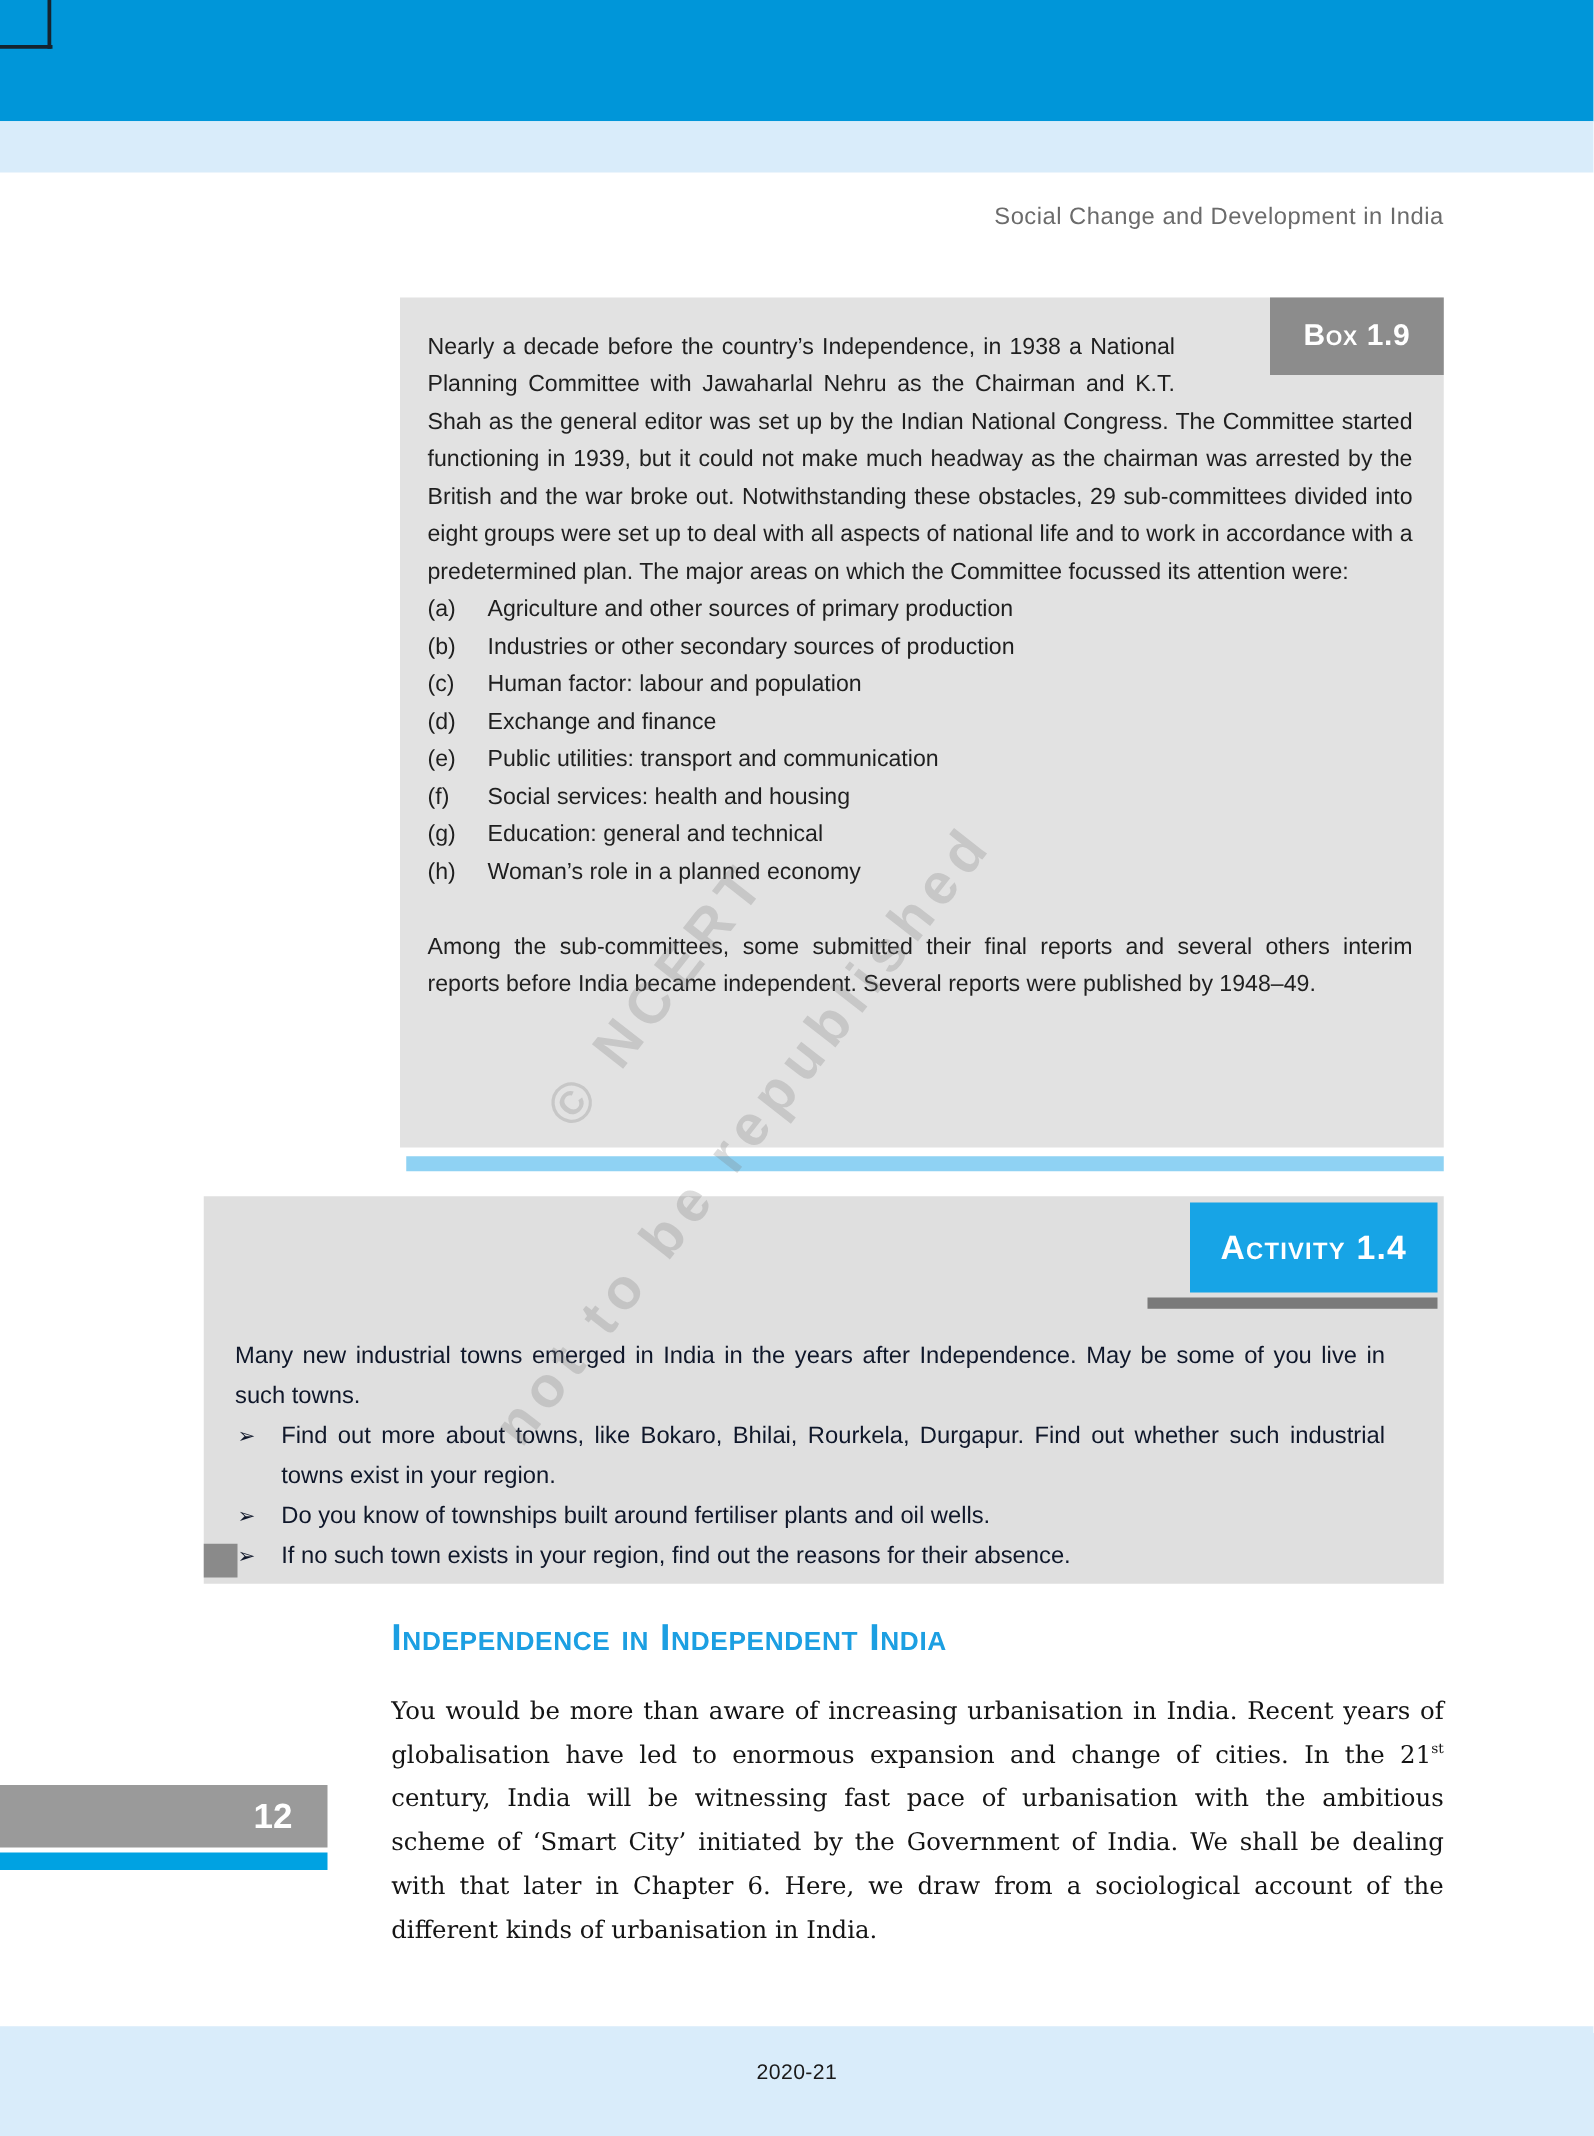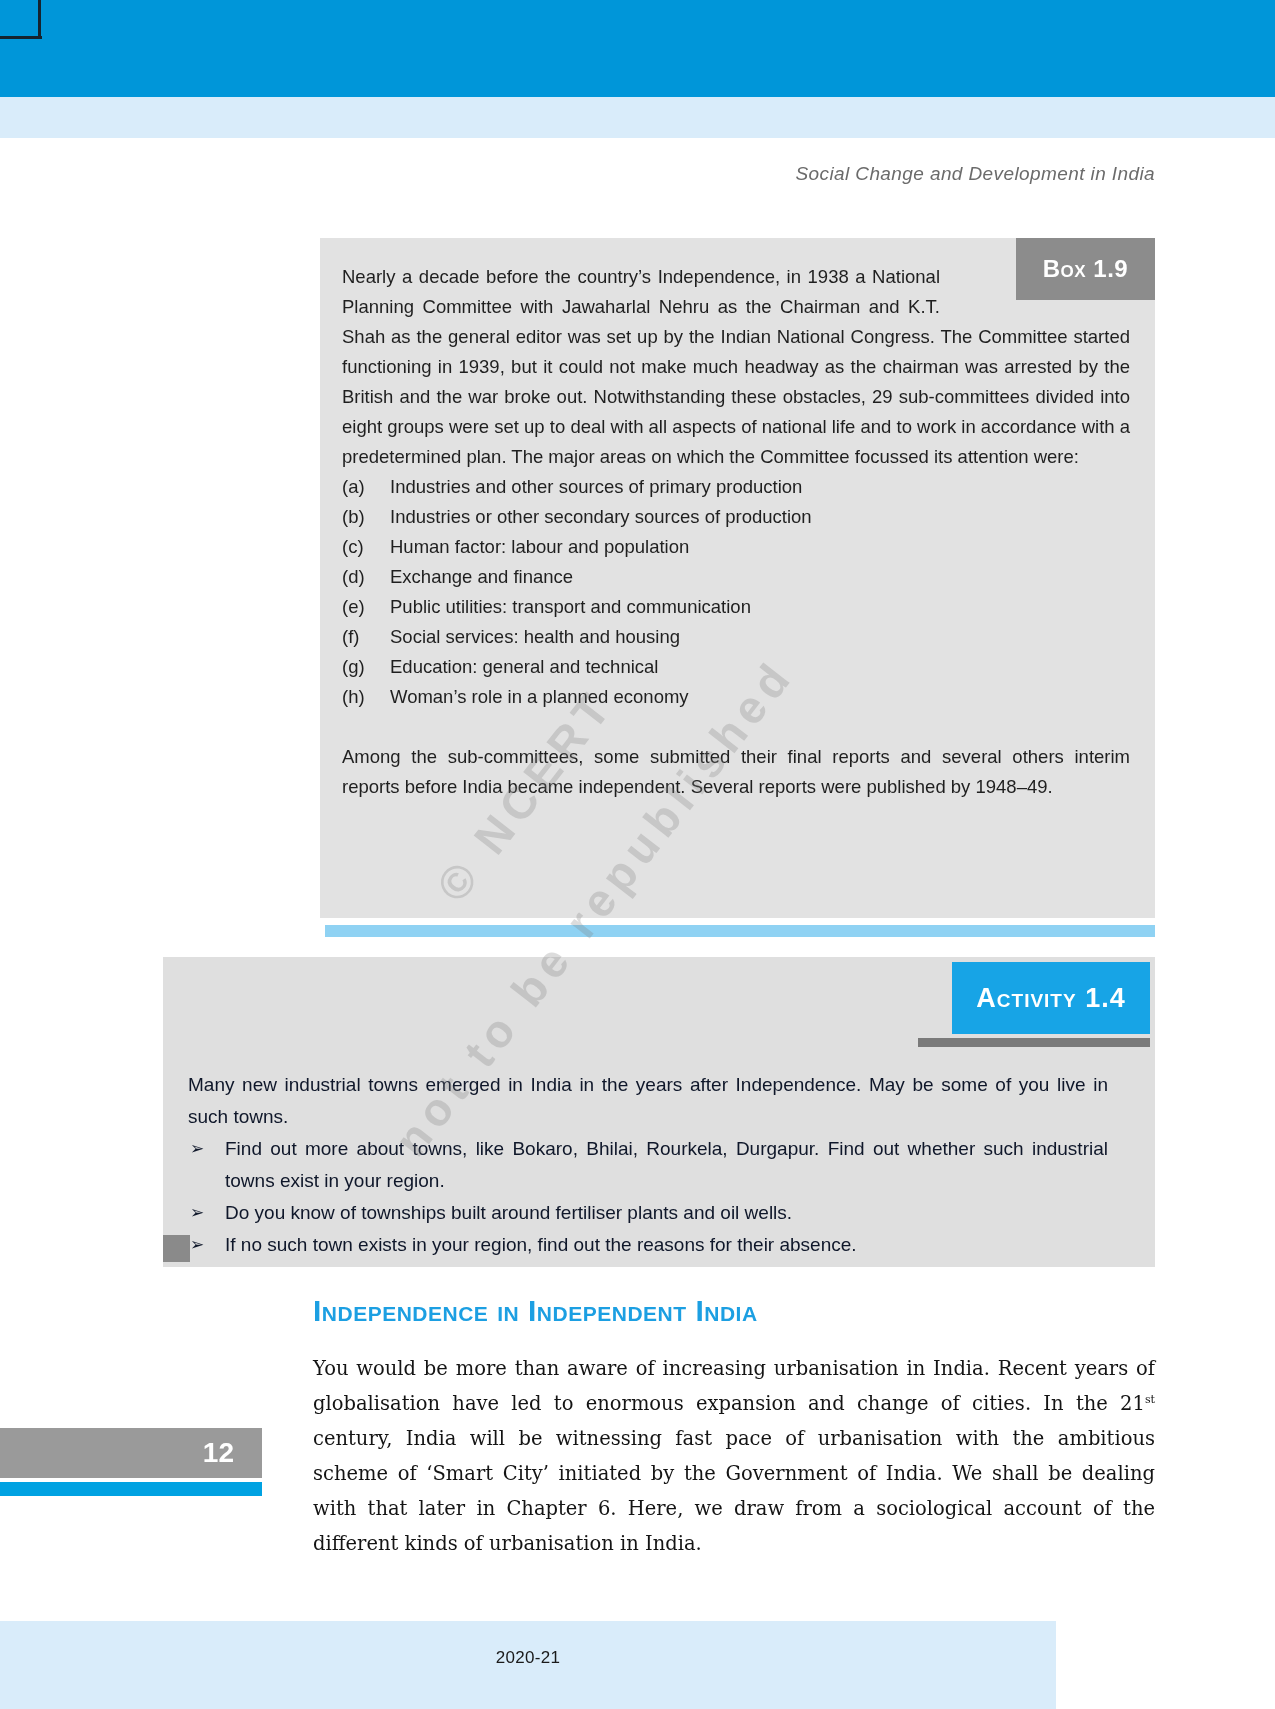--- a/index.html
+++ b/index.html
@@ -10,21 +10,21 @@
   .topbar{position:absolute;left:0;top:0;width:1275px;height:97px;background:#0096D9;}
   .topband{position:absolute;left:0;top:97px;width:1275px;height:41px;background:#D9ECFA;}
 
   
   .cm{position:absolute;background:#15232e;}
   .cm-tl-v{left:38px;top:0;width:3px;height:39px;}
   .cm-tl-h{left:0;top:36px;width:42px;height:3px;}
   .cm-bl-h{left:0;top:1671px;width:42px;height:3px;}
   .cm-bl-v{left:38px;top:1671px;width:3px;height:38px;}
 
-  .runhead{position:absolute;right:120px;top:163px;font-style:italic;font-size:19px;
+  .runhead{position:absolute;right:120px;top:163px;font-size:19px;
            color:#6b6b6b;letter-spacing:0.4px;margin-left:48px;}
 
   
   .graybox{position:absolute;left:320px;top:238px;width:835px;height:680px;background:#E2E2E2;
            box-sizing:border-box;padding:24px 25px 0 22px;font-size:18.5px;line-height:30px;
            color:#1f1f1f;text-align:justify;}
   .boxlabel{position:absolute;top:0;right:0;width:139px;height:62px;background:#8C8C8C;
             color:#ffffff;font-variant:small-caps;font-weight:bold;font-size:24px;
             display:flex;align-items:center;justify-content:center;letter-spacing:0.5px;}
   .p1spacer{float:right;width:190px;height:40px;}
@@ -57,21 +57,21 @@
             color:#141414;text-align:justify;}
   .bodypara sup{font-size:11px;vertical-align:super;line-height:0;}
 
   
   .pagetab{position:absolute;left:0;top:1428px;width:262px;height:50px;background:#9A9A9A;
            color:#ffffff;font-weight:bold;font-size:28px;display:flex;align-items:center;
            justify-content:flex-end;padding-right:28px;box-sizing:border-box;}
   .tabstrip{position:absolute;left:0;top:1482px;width:262px;height:14px;background:#00A2E2;}
 
   
-  .footerband{position:absolute;left:0;top:1621px;width:1056px;height:88px;background:#D9ECFA;}
+  .footerband{position:absolute;left:0;top:1621px;width:1275px;height:88px;background:#D9ECFA;}
   .footertext{position:absolute;left:0;top:27px;width:100%;text-align:center;font-size:17px;
               color:#1a1a1a;letter-spacing:0.3px;}
 
   
   .wm{position:absolute;color:rgba(125,125,125,0.27);font-weight:bold;white-space:nowrap;
       transform-origin:left bottom;transform:rotate(-52deg);letter-spacing:7px;z-index:5;
       pointer-events:none;}
   .wm1{left:468px;top:858px;font-size:46px;}
   .wm2{left:426px;top:1112px;font-size:46px;}
 </style>
@@ -91,21 +91,21 @@
   <div class="runhead">Social Change and Development in India</div>
 
   <div class="graybox">
     <div class="boxlabel">Box 1.9</div>
     <div class="boxp">
       <div class="p1spacer"></div>
       <span>Nearly a decade before the country’s Independence, in 1938 a National Planning Committee with Jawaharlal Nehru as the Chairman and K.T. Shah as the general editor was set up by the Indian National Congress. The Committee started functioning in 1939, but it could not make much headway as the chairman was arrested by the British and the war broke out. Notwithstanding these obstacles, 29 sub-committees divided into eight groups were set up to deal with all aspects of national life and to work in accordance with a predetermined plan. The major areas on which the Committee focussed its attention were:</span>
     </div>
     <div class="boxrow">
       <span class="mk">(a)</span>
-      <span class="tx">Industries and other sources of primary production</span>
+      <span class="tx">Agriculture and other sources of primary production</span>
     </div>
     <div class="boxrow">
       <span class="mk">(b)</span>
       <span class="tx">Industries or other secondary sources of production</span>
     </div>
     <div class="boxrow">
       <span class="mk">(c)</span>
       <span class="tx">Human factor: labour and population</span>
     </div>
     <div class="boxrow">

